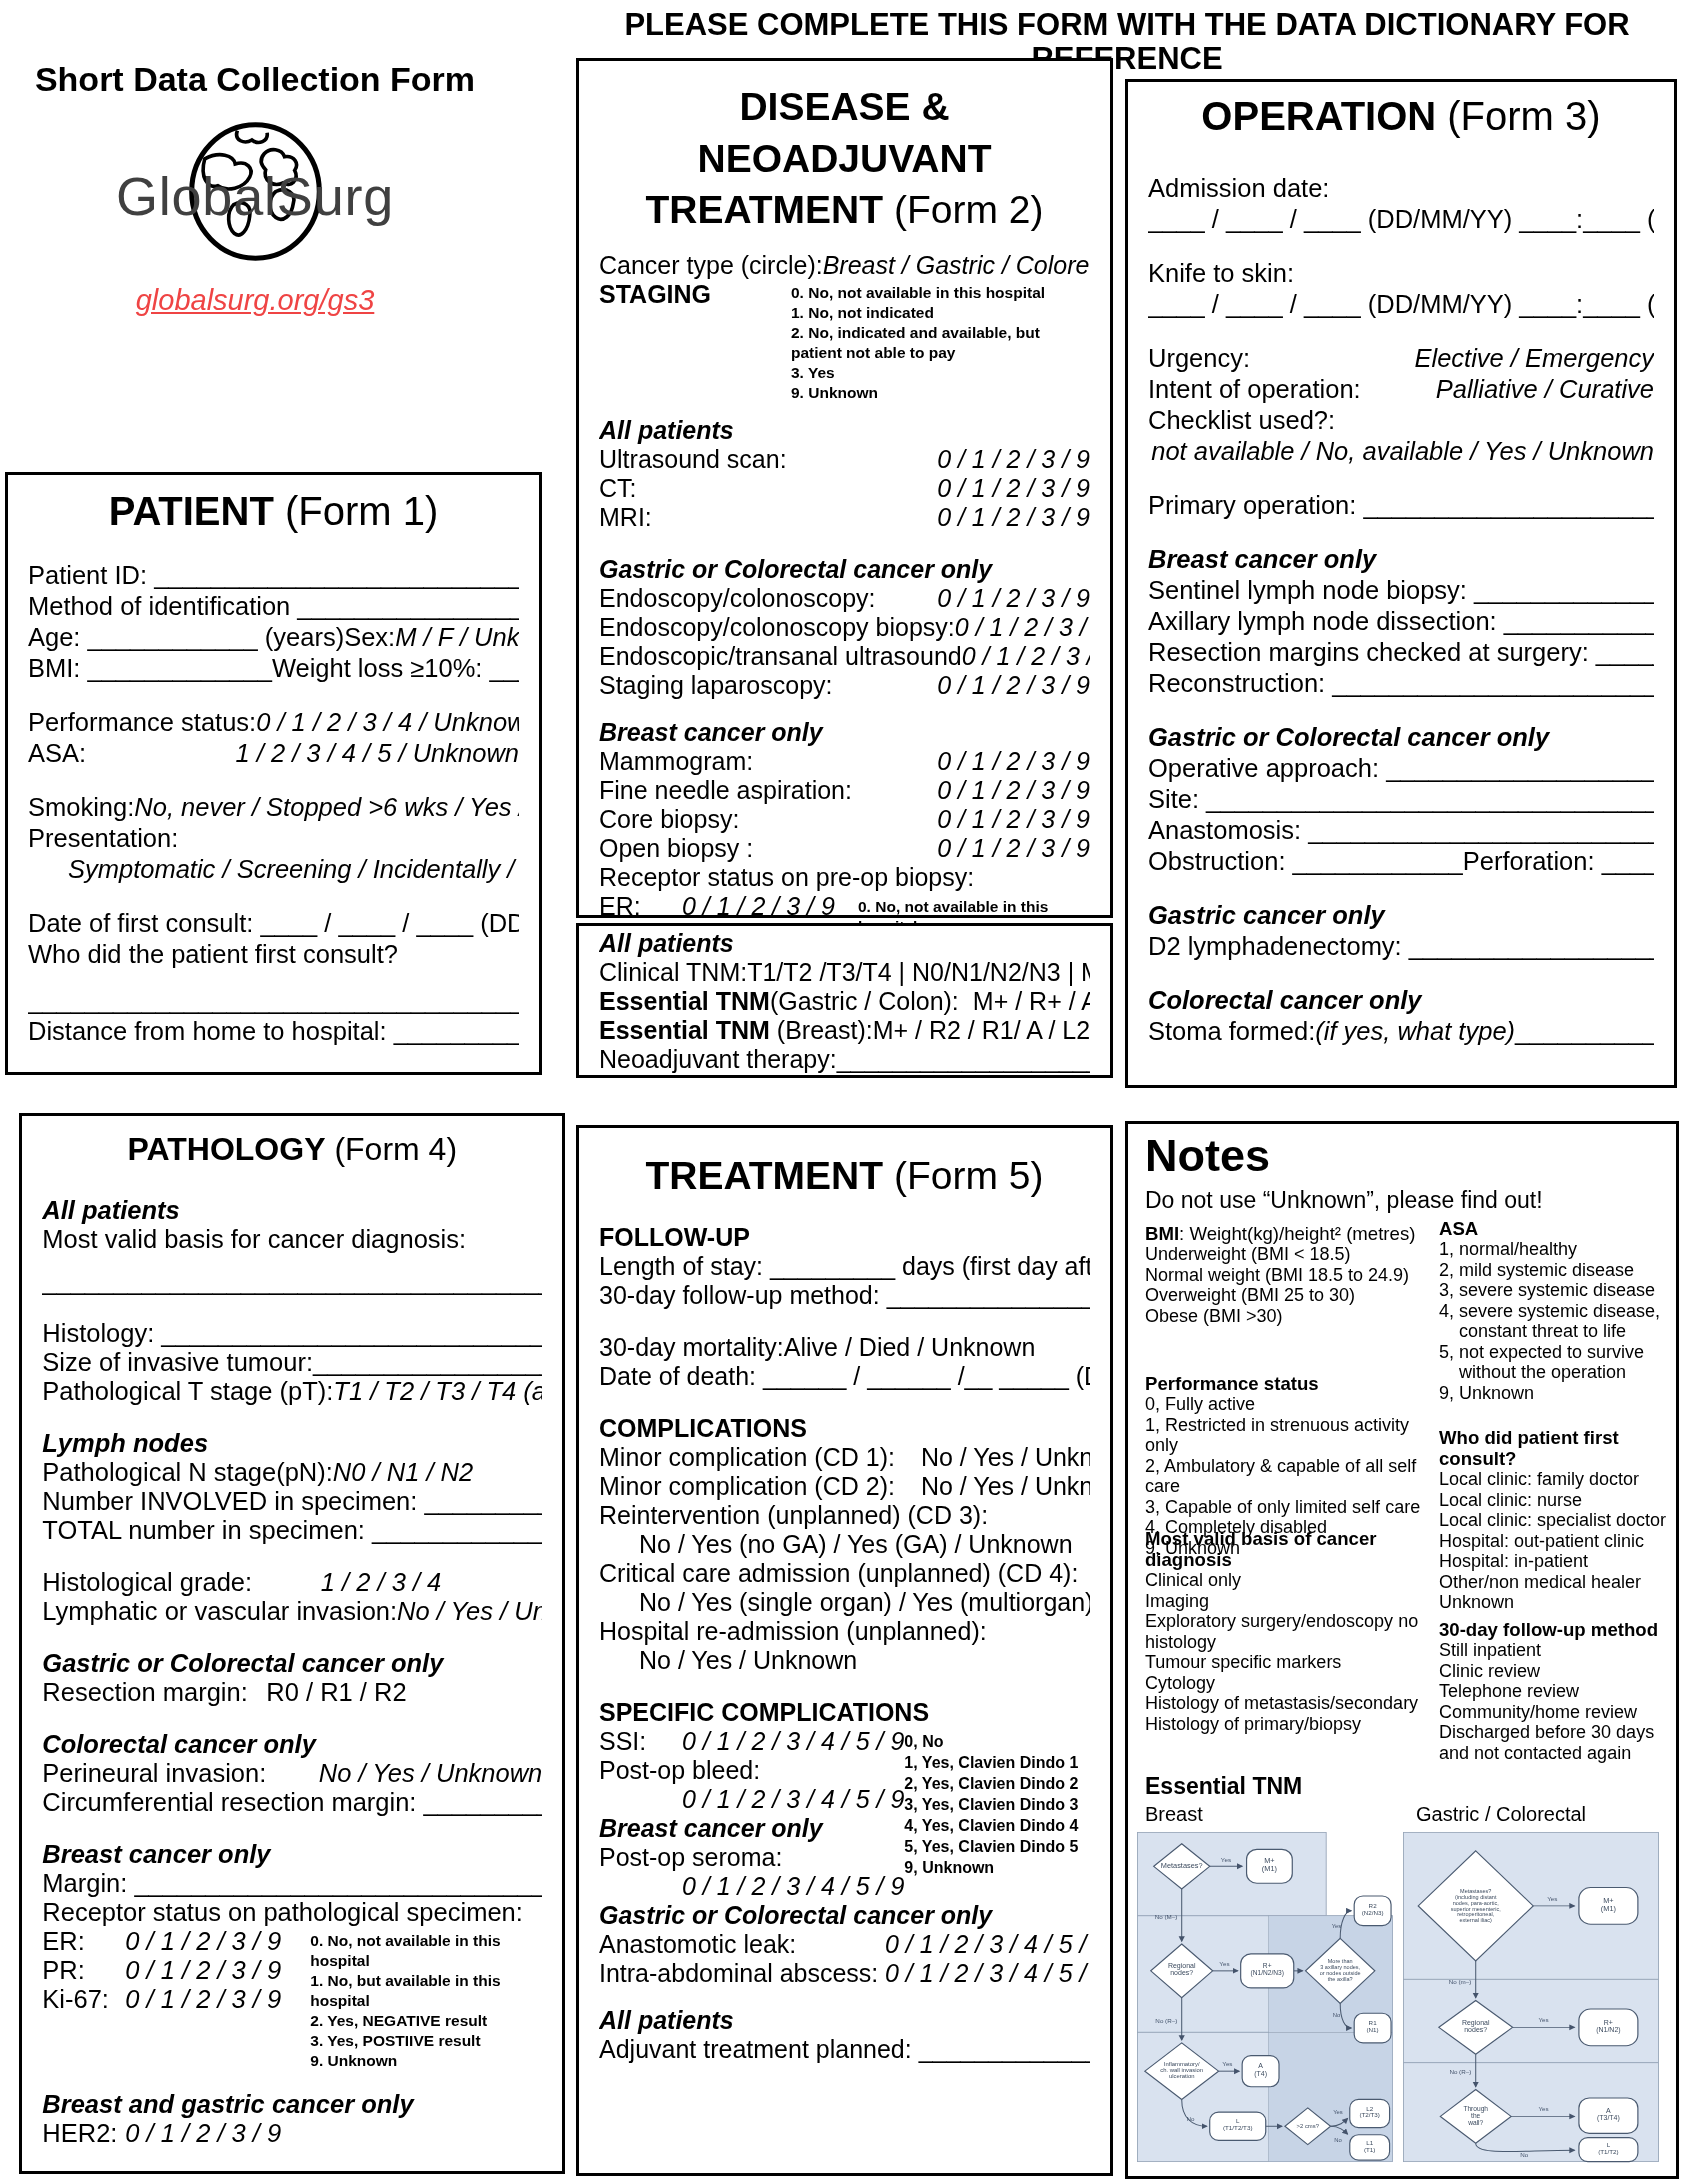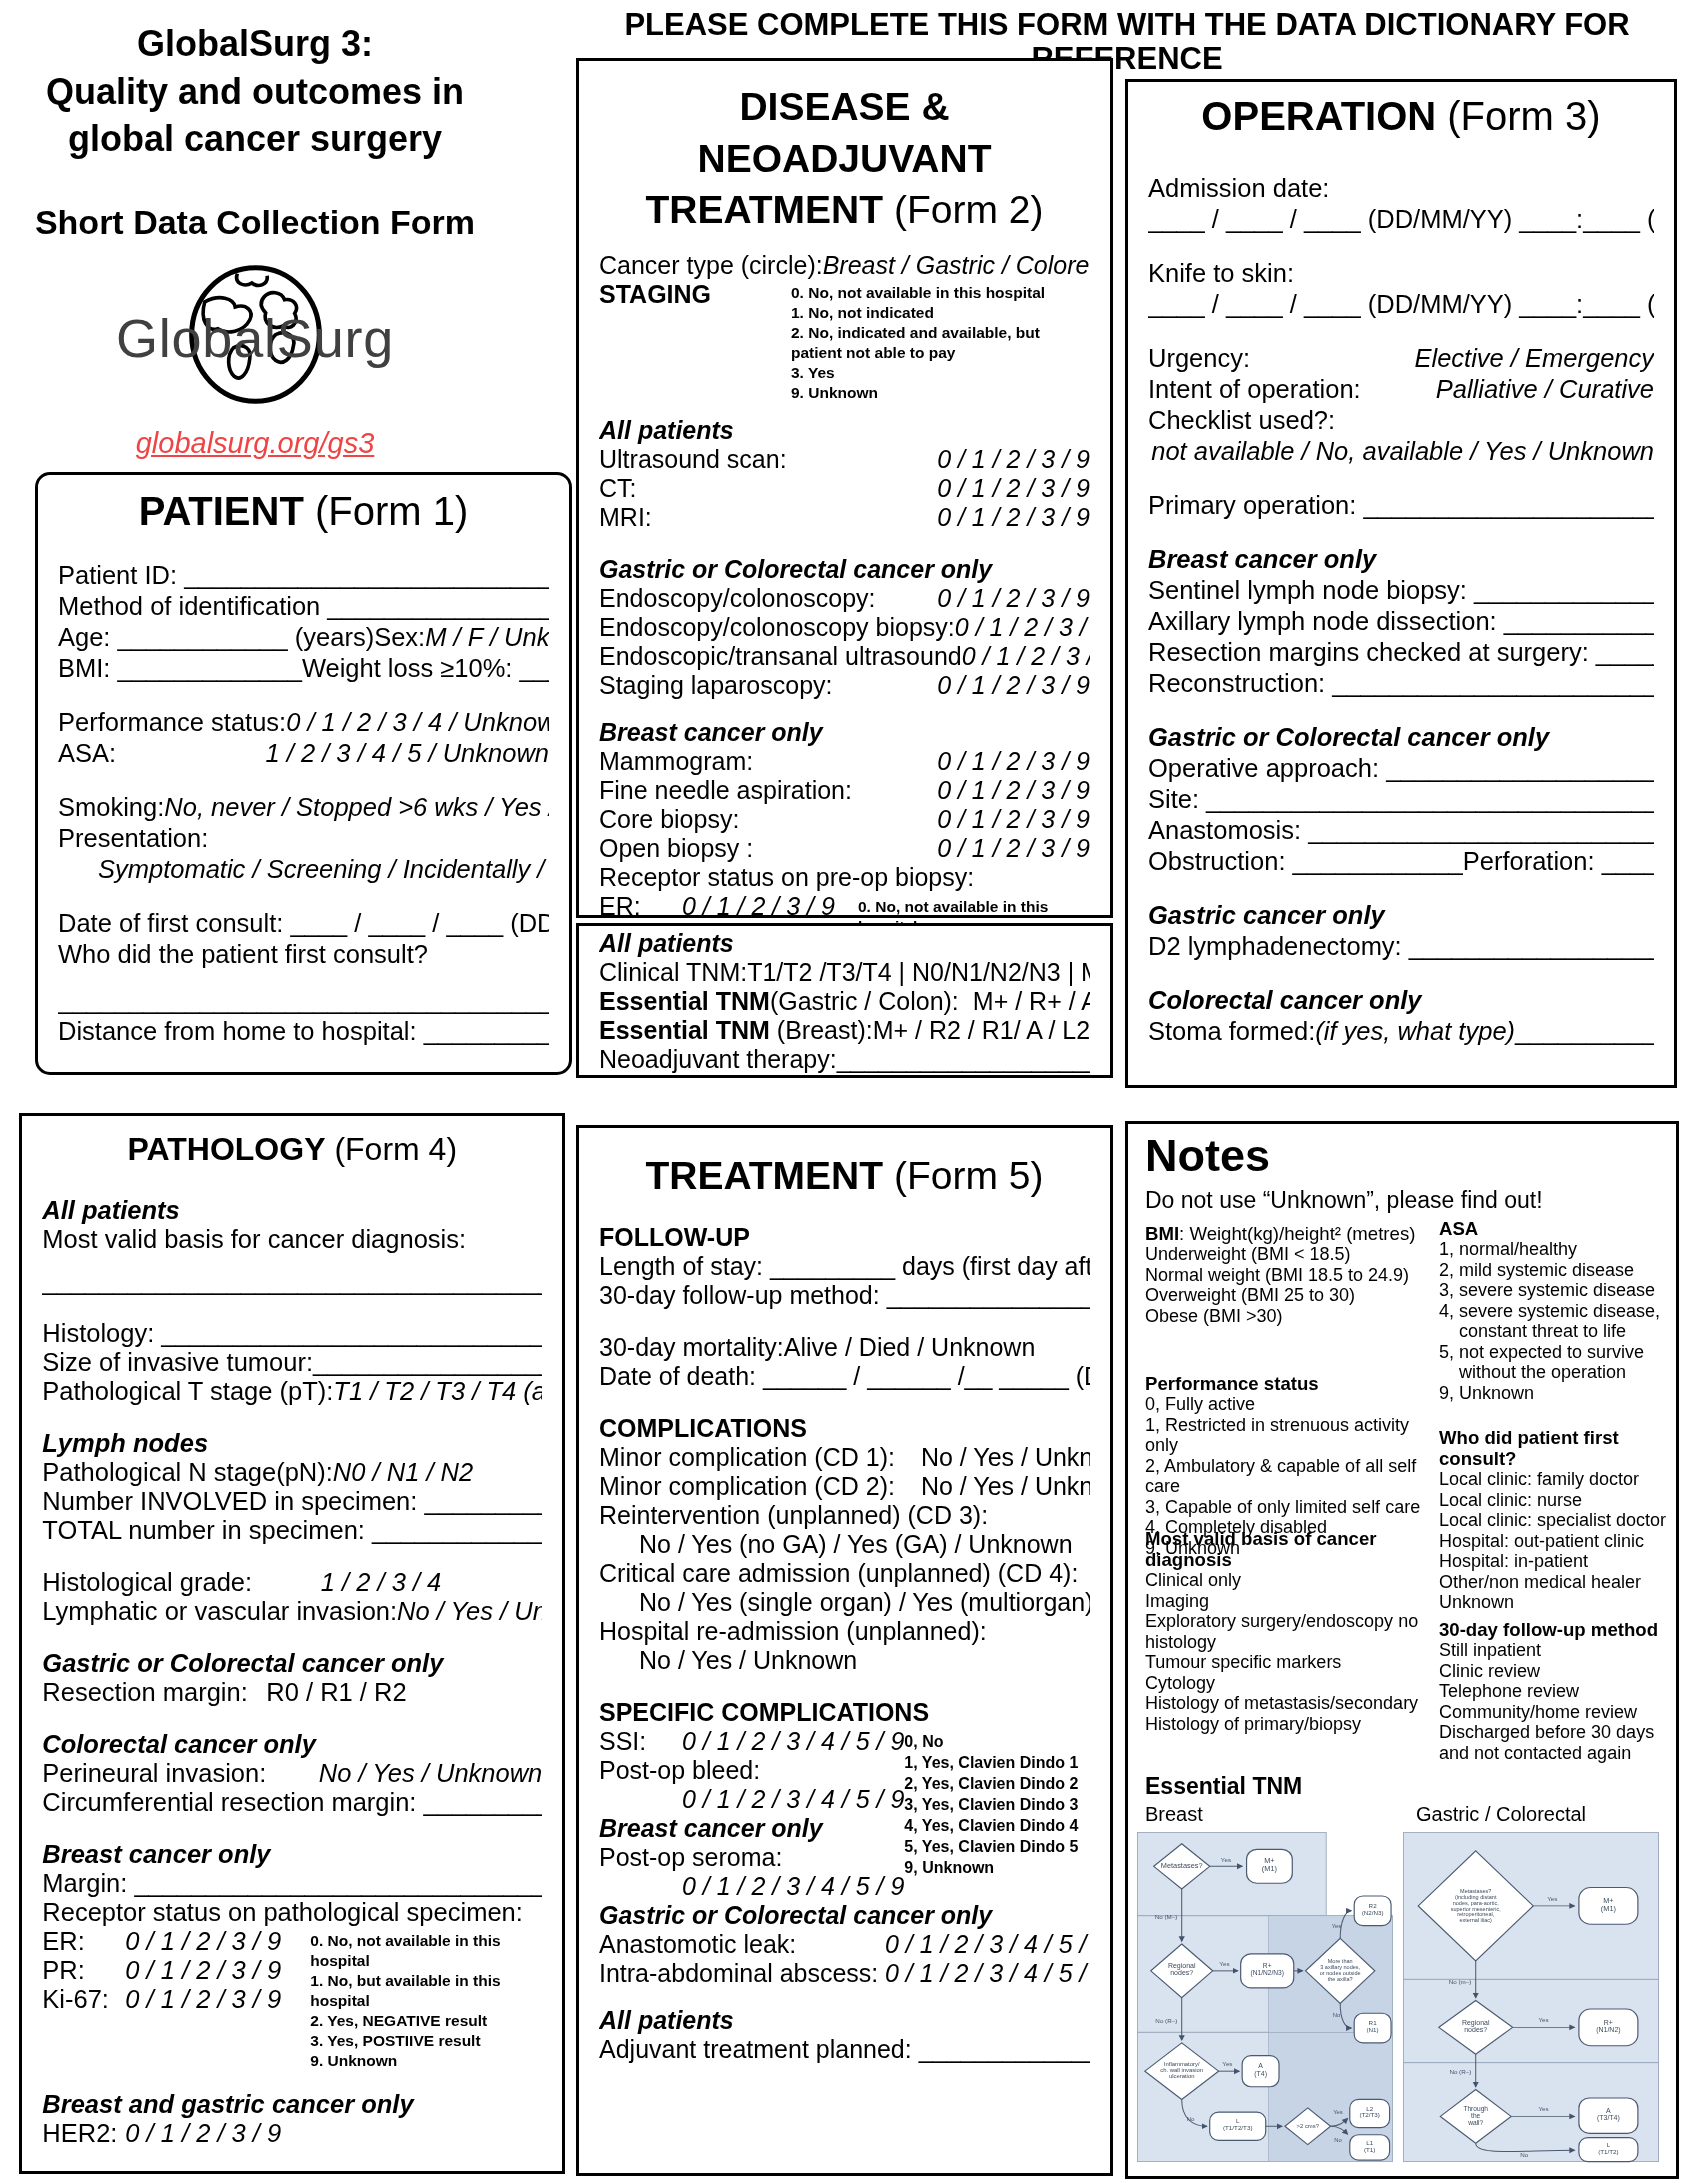--- a/index.html
+++ b/index.html
@@ -15,21 +15,21 @@
   .logo{position:relative;margin:20px auto 0;width:151px;height:145px;}
   .logo svg{width:151px;height:145px;display:block;}
   .logo-text{position:absolute;left:50%;top:53%;transform:translate(-50%,-50%);
              font-size:54px;font-weight:normal;color:#404040;white-space:nowrap;letter-spacing:0.8px;}
   .mh-link{margin-top:20px;font-size:29px;}
   .link{color:#ef4444;text-decoration:underline;cursor:pointer;font-style:italic;}
 
   
   .box{position:absolute;background:#fff;border:3.9px solid #000;box-sizing:border-box;
        padding:6.2px 20px;}
-  .f1{left:35px; top:472px; width:537px; height:603px; font-size:25.5px;border-radius:15px;}
+  .f1{left:5px; top:472px; width:537px; height:603px; font-size:25.5px;}
   .f2{left:576px; top:58px; width:537px; height:860px; font-size:25px;}
   .f2b{left:576px;top:923px;width:537px; height:155px; font-size:25px;padding-top:3.1px;}
   .f3{left:1125px;top:68px; width:552px; height:1009px;font-size:25.5px;margin-top:11px;}
   .f4{left:19.3px; top:1113px;width:546px; height:1061px;font-size:25.5px;}
   .f5{left:576px; top:1125px;width:537px; height:1051px;font-size:25px;}
   .nb{left:1125px;top:1121px;width:554px; height:1058px;font-size:18px;padding:0;}
 
   .r{display:flex;align-items:baseline;white-space:nowrap;overflow:hidden;}
   .f1 .r,.f3 .r{line-height:31px;}
   .f2 .r,.f2b .r,.f4 .r,.f5 .r{line-height:29px;}
@@ -79,25 +79,20 @@
   text{font-family:"Liberation Sans",sans-serif;}
 </style>
 </head>
 <body>
 
 <div id="page">
 
   <div class="notice">PLEASE COMPLETE THIS FORM WITH THE DATA DICTIONARY FOR REFERENCE</div>
 
   <div class="masthead">
-    <div class="mh-title">
-      <div>GlobalSurg 3:</div>
-      <div>Quality and outcomes in</div>
-      <div>global cancer surgery</div>
-    </div>
     <div class="mh-sub">Short Data Collection Form</div>
     <div class="logo">
       <svg viewBox="0 0 200 200">
         <ellipse cx="100" cy="100" rx="88" ry="92" fill="#fff" stroke="#000" stroke-width="7"></ellipse>
         <path d="M75,16 C70,30 85,35 95,29 C104,36 118,31 116,19" fill="none" stroke="#000" stroke-width="5"></path>
         <path d="M30,55 C50,44 70,50 72,62 C88,57 98,68 92,80 C84,96 60,101 48,92 C34,97 23,80 30,55 Z" fill="#fff" stroke="#000" stroke-width="5"></path>
         <path d="M70,118 C84,111 95,120 92,134 C90,153 80,165 71,158 C61,149 60,128 70,118 Z" fill="#fff" stroke="#000" stroke-width="5"></path>
         <path d="M112,48 C120,39 136,41 140,52 C153,50 161,61 154,71 C161,84 148,95 138,88 C124,95 110,84 114,70 C106,62 106,55 112,48 Z" fill="#fff" stroke="#000" stroke-width="5"></path>
         <path d="M128,100 C142,93 157,102 152,117 C150,133 138,143 128,136 C117,128 118,108 128,100 Z" fill="#fff" stroke="#000" stroke-width="5"></path>
       </svg>

